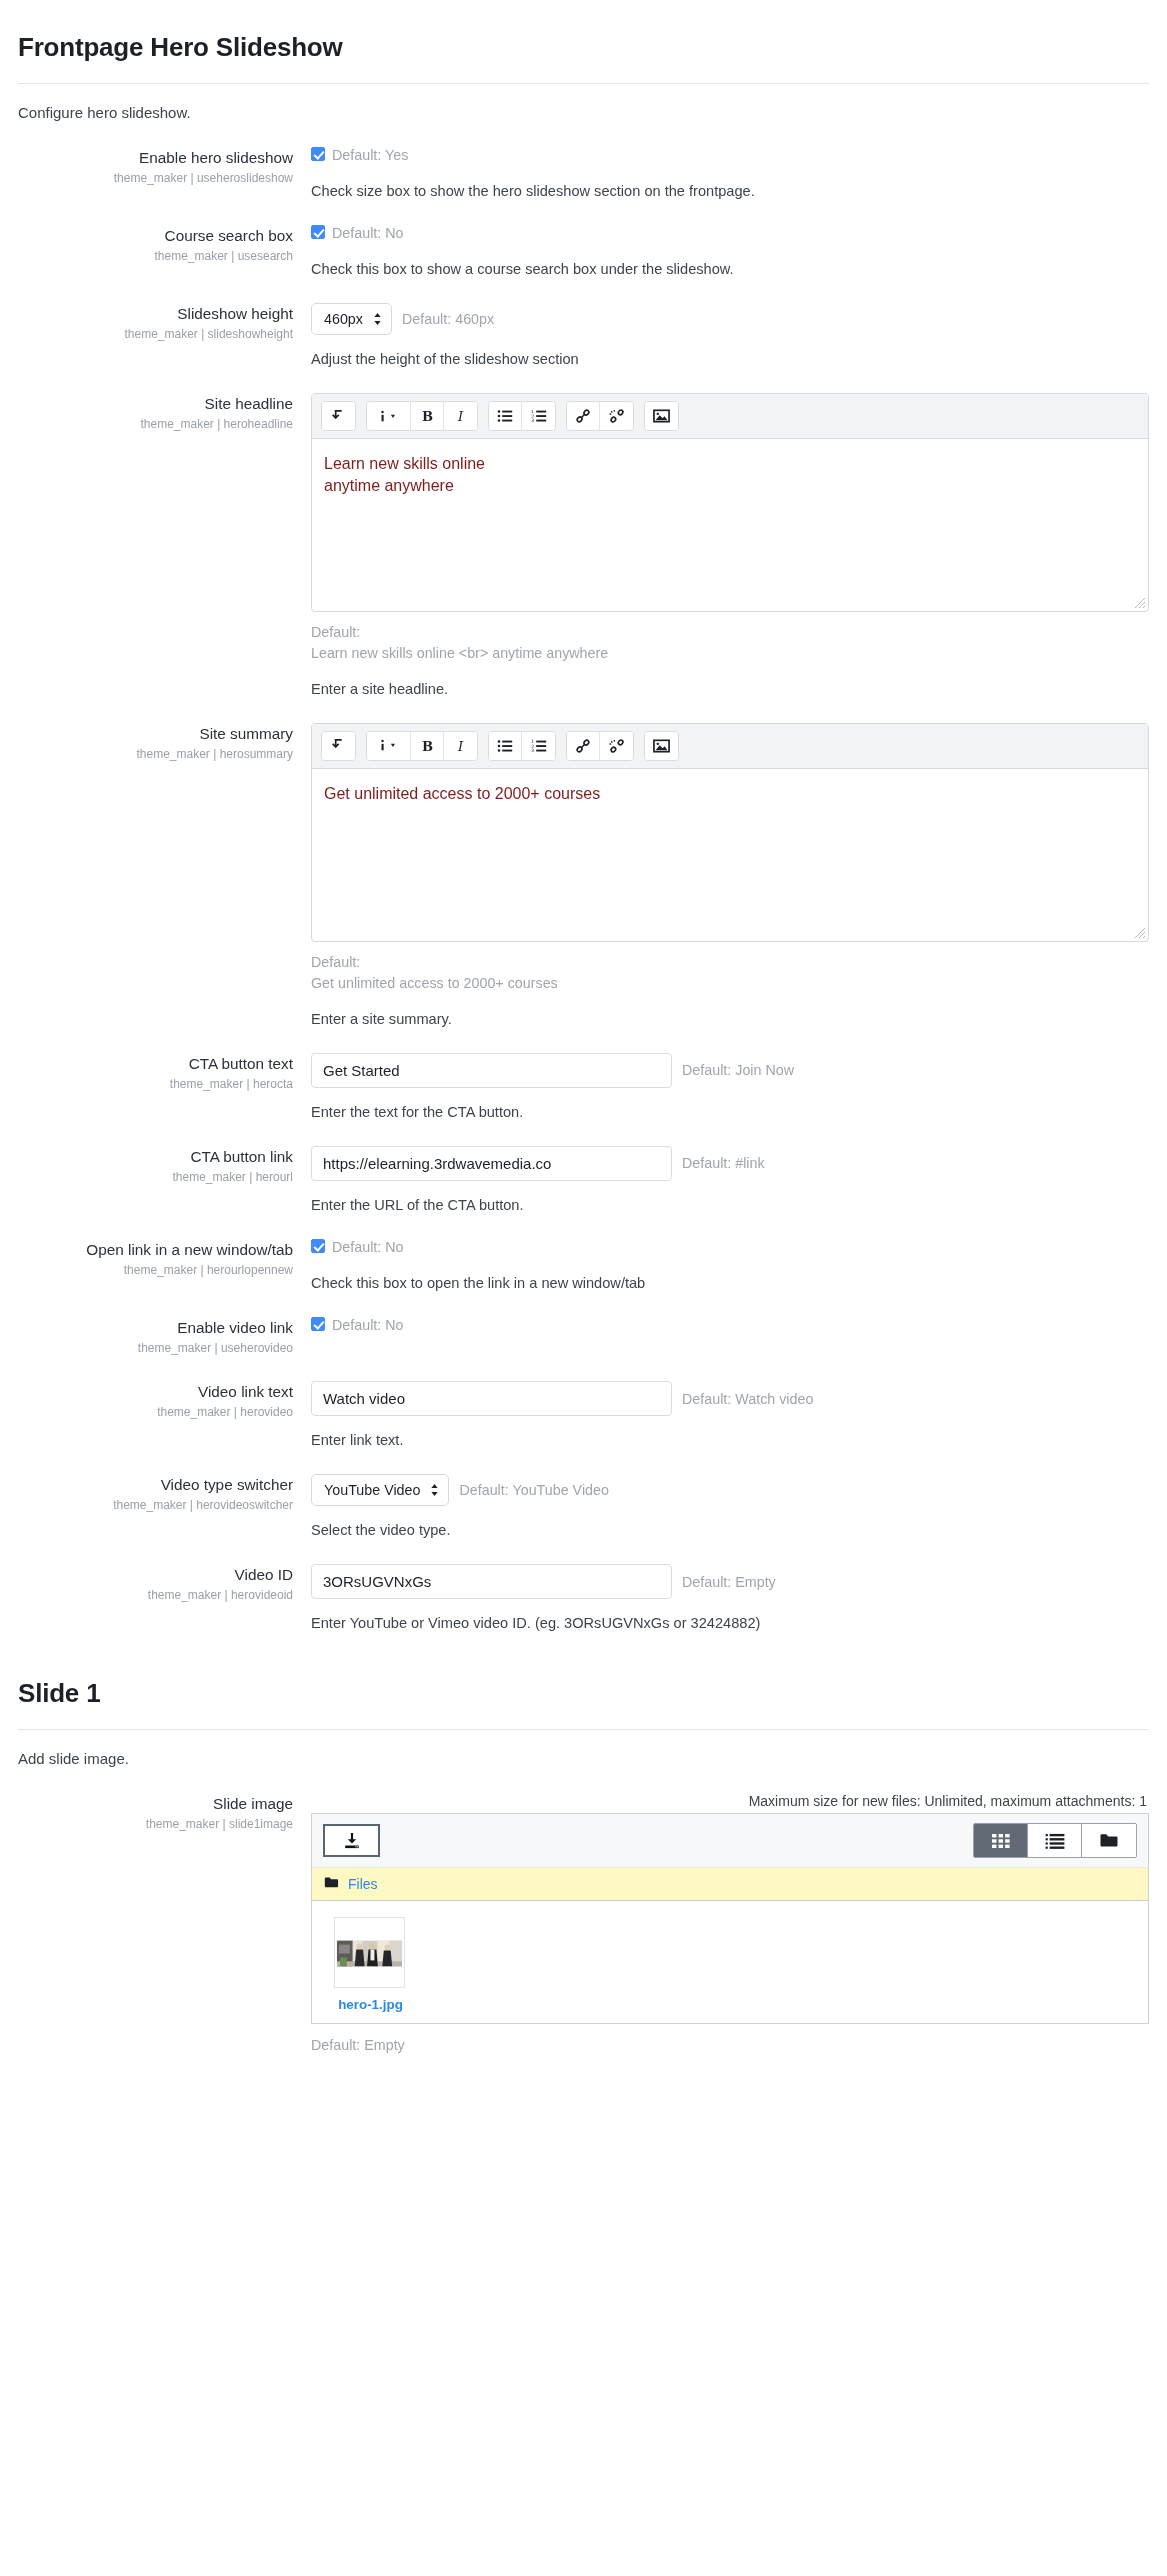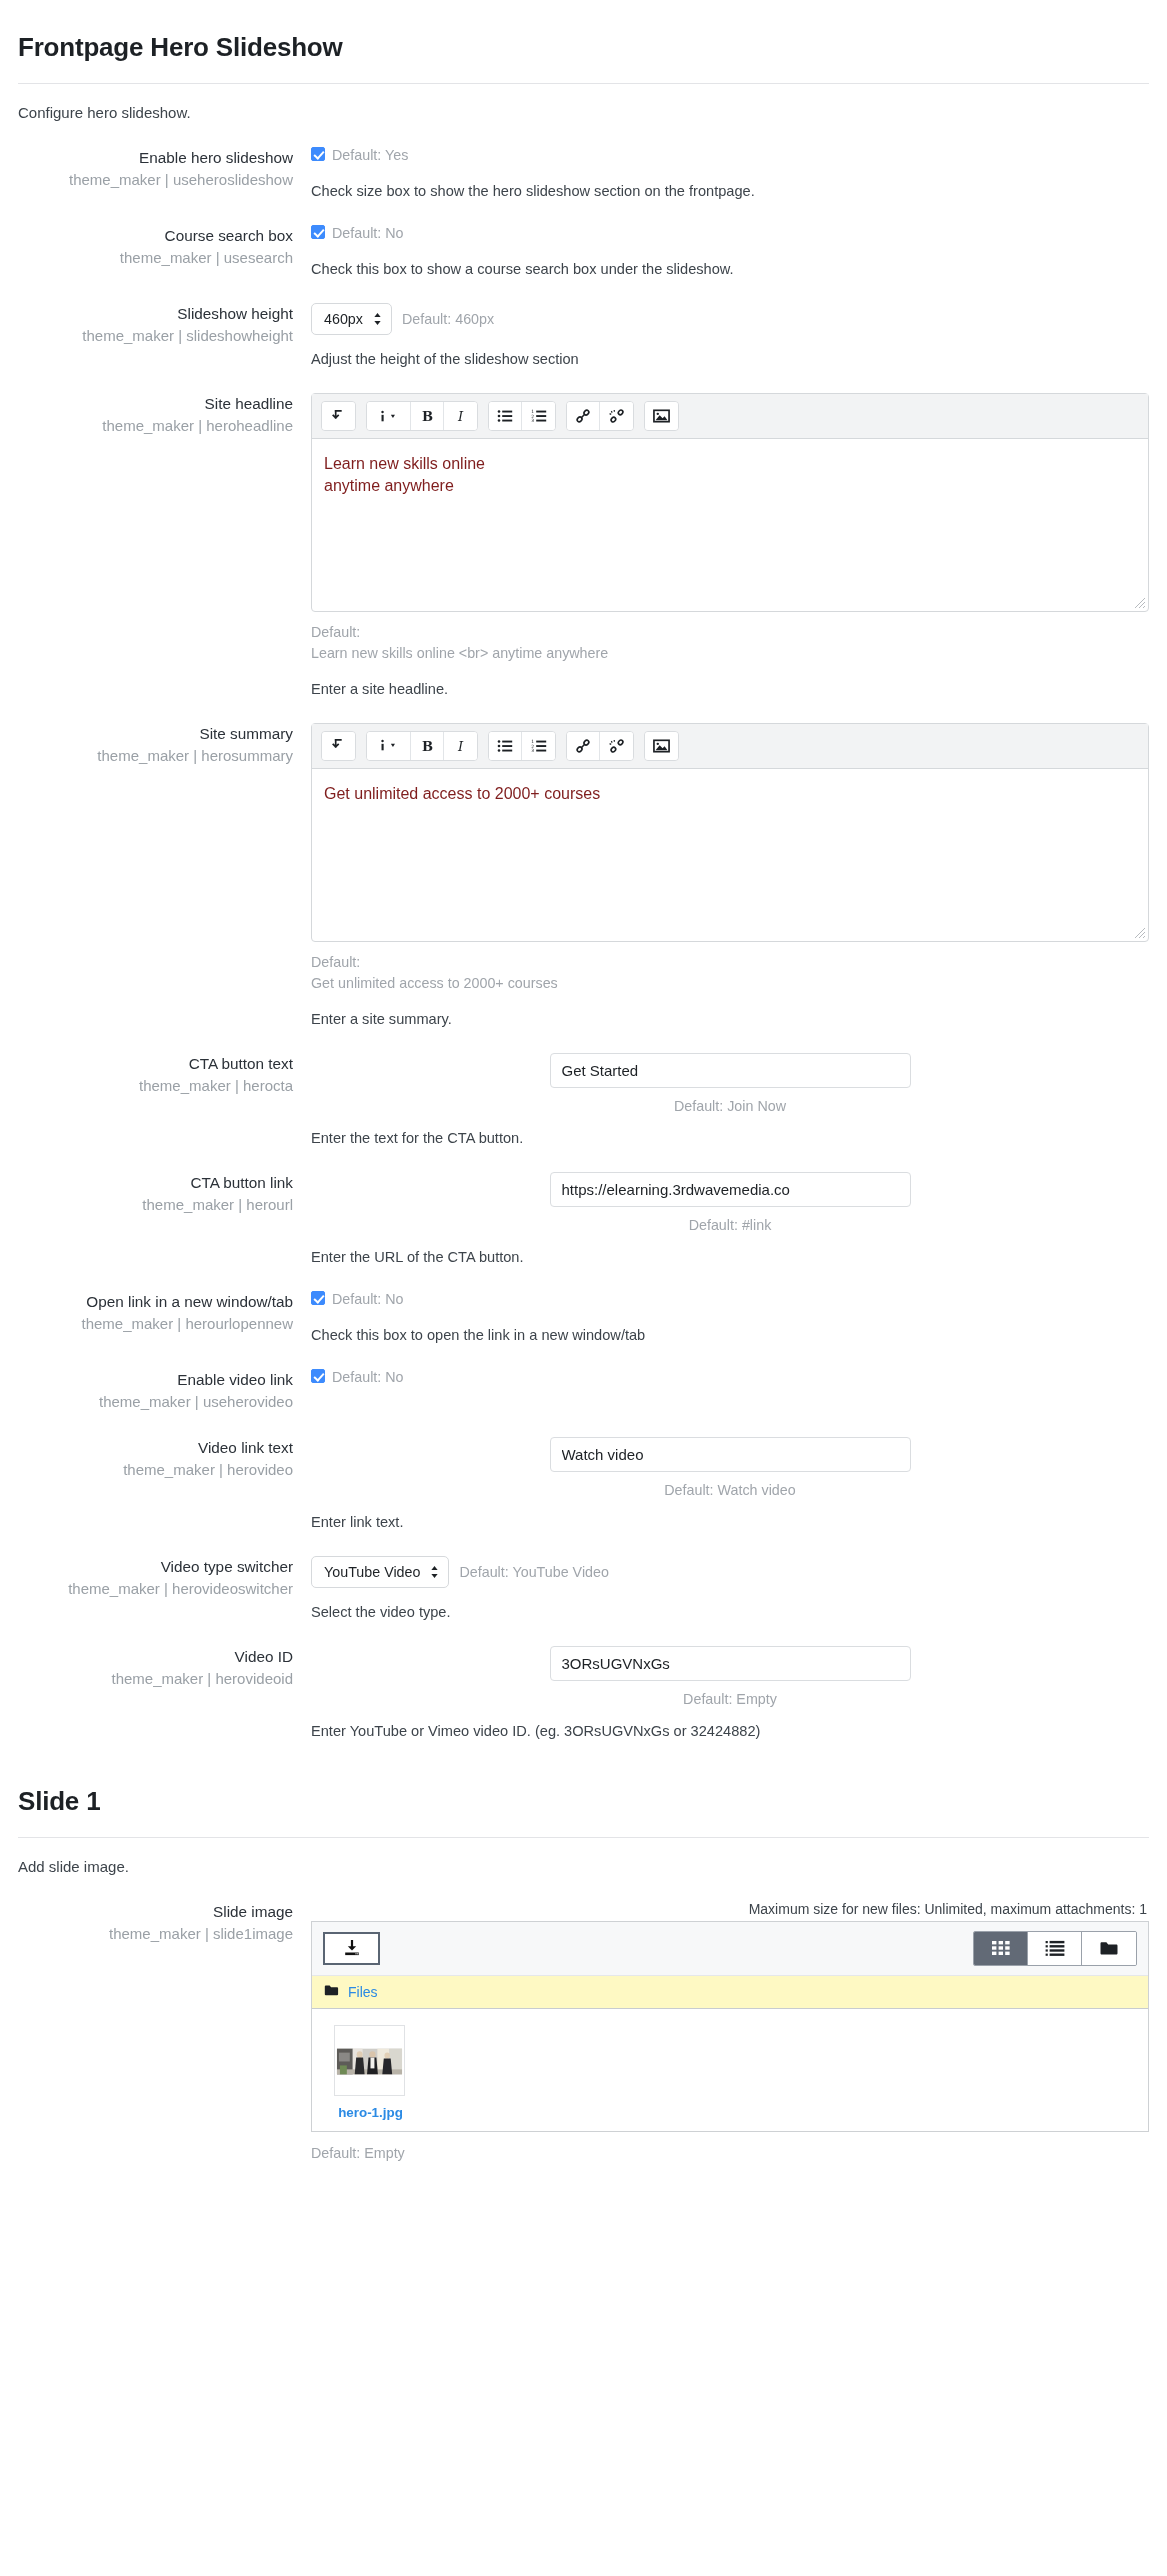--- a/index.html
+++ b/index.html
@@ -48,21 +48,21 @@
     text-align: right;
     padding-right: 18px;
     padding-top: 1px;
   }
   .setting-name {
     font-size: 15.3px;
     color: #2b3138;
     line-height: 1.25;
   }
   .setting-key {
-    font-size: 15px;
+    font-size: 12px;
     color: #9aa0a6;
     margin-top: 4px;
     line-height: 1.2;
   }
   .setting-body {
     flex: 1 1 auto;
     min-width: 0;
   }
 
   
@@ -117,21 +117,21 @@
   .select .caret {
     position: absolute;
     right: 9px;
     top: 50%;
     transform: translateY(-50%);
     width: 9px; height: 13px;
     display: block;
   }
 
   
-  .input-row { display: flex; align-items: center; gap: 10px; flex-direction: column; }
+  .input-row { display: flex; align-items: center; gap: 10px; }
   .text-input {
     width: 361px;
     height: 35px;
     border: 1px solid #dadde0;
     border-radius: 4px;
     background: #fff;
     padding: 0 11px;
     font-size: 15px;
     color: #1d2125;
     font-family: "Liberation Sans", sans-serif;

